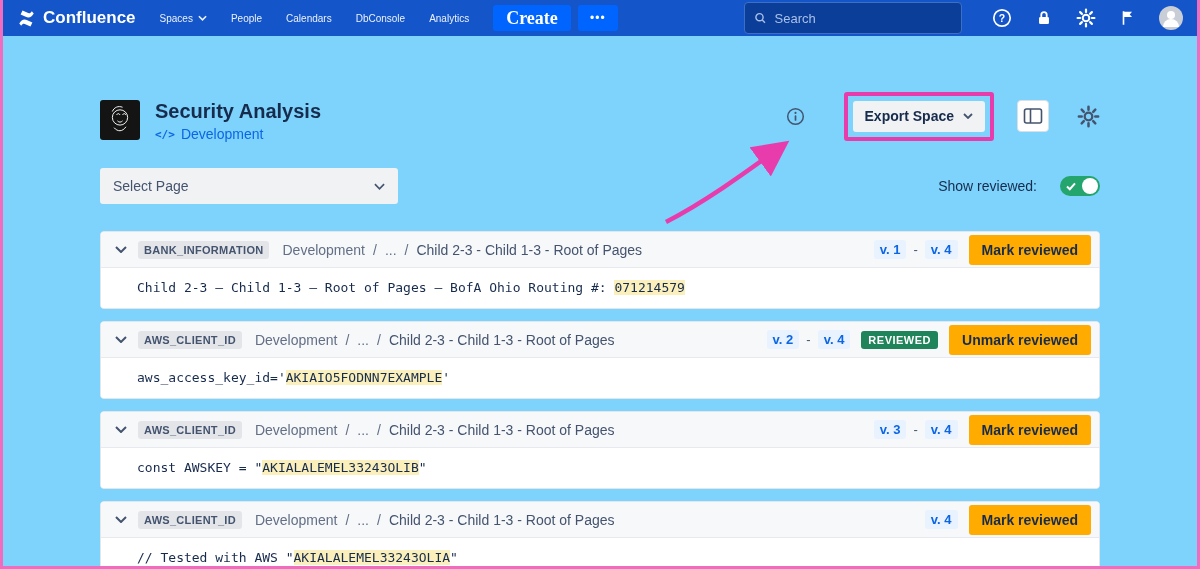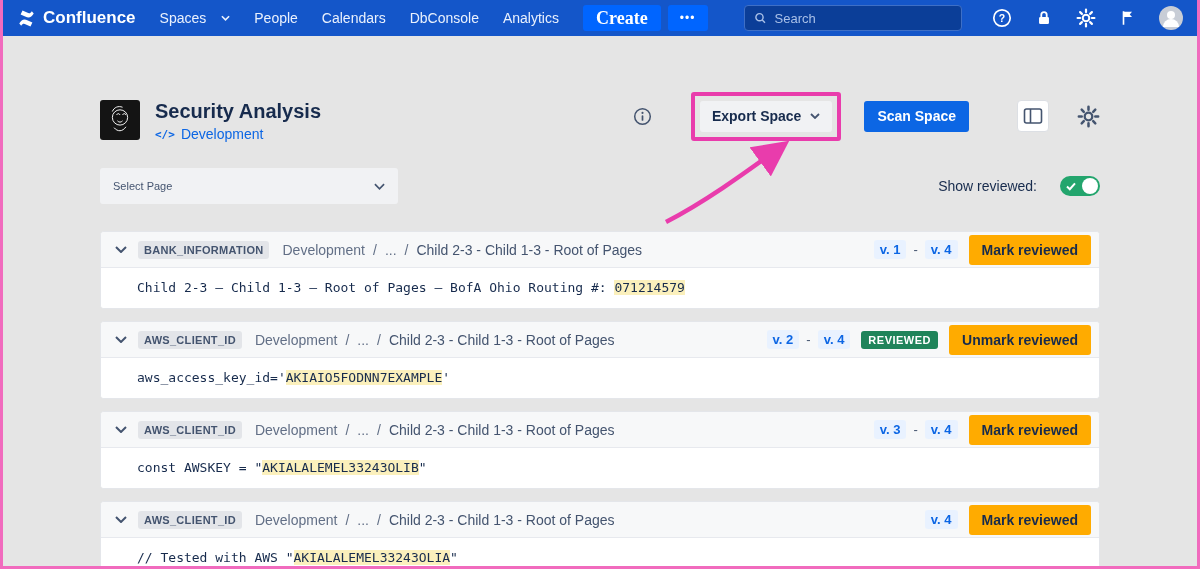--- a/index.html
+++ b/index.html
@@ -1,32 +1,32 @@
 <!DOCTYPE html>
 <html><head>
 <meta charset="utf-8">
 <style>
   *{margin:0;padding:0;box-sizing:border-box}
   html,body{background:#fff}
   body{font-family:"Liberation Sans",sans-serif;color:#172B4D;width:1200px}
-  .page{position:relative;width:1200px;height:569px;overflow:hidden;background:#e5e5e5;
+  .page{position:relative;width:1200px;height:569px;overflow:hidden;background:#7dd3fc;
         border-left:3px solid #F16BBE;border-right:3px solid #F16BBE;border-bottom:3px solid #F16BBE}
   svg{display:block}
   a{text-decoration:none}
 
   
   .topnav{height:36px;background:#1456C9;display:flex;align-items:center;padding:0 14px;color:#fff}
   .nav-left{display:flex;align-items:center;gap:24px}
   .brand{display:flex;align-items:center;gap:7px;font-size:17px;font-weight:bold;color:#fff;cursor:pointer}
-  .nav-item{display:flex;align-items:center;gap:15px;font-size:14px;color:#EAF1FD;cursor:pointer}
+  .nav-item{display:flex;align-items:center;gap:5px;font-size:10px;color:#EAF1FD;cursor:pointer}
   .nav-cta{display:flex;align-items:center;gap:7px}
   .btn-create{background:#0065FF;color:#fff;border:none;border-radius:3px;font-size:18px;font-weight:600;height:26px;padding:0 13px;cursor:pointer;font-family:Liberation Serif, serif}
   .btn-more{background:#0065FF;color:#fff;border:none;border-radius:3px;font-size:12px;height:26px;width:40px;cursor:pointer;letter-spacing:1px;font-family:inherit}
   .nav-right{margin-left:auto;display:flex;align-items:center;gap:21px}
-  .search-box{display:flex;align-items:center;gap:8px;width:218px;height:26px;background:#0B3E98;border:1px solid #3E6FC6;border-radius:4px;padding:0 9px;margin-right:8px}
+  .search-box{display:flex;align-items:center;gap:8px;width:218px;height:32px;background:#0B3E98;border:1px solid #3E6FC6;border-radius:4px;padding:0 9px;margin-right:8px}
   .search-box input{background:transparent;border:none;outline:none;color:#fff;font-size:13px;width:100%;font-family:inherit}
   .search-box input::placeholder{color:#A9C0E8}
   .nav-icon{width:21px;height:21px;color:#fff;cursor:pointer;display:flex;align-items:center;justify-content:center}
   .avatar{width:24px;height:24px;border-radius:50%;background:#C8CDD6;overflow:hidden;cursor:pointer}
 
   
   main{width:1000px;margin:0 auto}
   .space-header{margin-top:64px;display:flex;align-items:flex-start}
   .space-icon{width:40px;height:40px;border-radius:3px;background:#141414;margin-right:15px;flex:none;display:flex;align-items:center;justify-content:center}
   .space-titles .title{font-size:20px;font-weight:bold;color:#172B4D}
@@ -37,21 +37,21 @@
   .info-icon{margin-right:24px;color:#44546F;cursor:pointer;display:flex}
   .export-wrap{position:relative;margin-right:8px}
   .btn-export{display:flex;align-items:center;gap:9px;background:#F1F2F4;border:none;border-radius:3px;height:31px;padding:0 12px;font-size:14px;font-weight:600;color:#172B4D;cursor:pointer;font-family:inherit}
   .annotation-box{position:absolute;left:-9px;top:-9px;right:-9px;bottom:-9px;border:4px solid #E93CAC;border-radius:3px;pointer-events:none}
   .btn-scan{background:#0C66E4;color:#fff;border:none;border-radius:3px;height:31px;padding:0 13px;font-size:14px;font-weight:600;cursor:pointer;font-family:inherit;margin-right:24px}
   .btn-panel{width:32px;height:32px;border:1px solid #DCDFE4;background:#fff;border-radius:4px;display:flex;align-items:center;justify-content:center;color:#44546F;cursor:pointer}
   .header-gear{color:#44546F;cursor:pointer;display:flex;margin-left:4px}
 
   
   .filter-row{margin-top:26px;display:flex;align-items:center}
-  .select-page{width:298px;height:36px;background:#F1F2F4;border:none;border-radius:3px;display:flex;align-items:center;justify-content:space-between;padding:0 13px;font-size:11px;color:#44546F;cursor:pointer;font-family:inherit}
+  .select-page{width:298px;height:36px;background:#F1F2F4;border:none;border-radius:3px;display:flex;align-items:center;justify-content:space-between;padding:0 13px;font-size:14px;color:#44546F;cursor:pointer;font-family:inherit}
   .warn-banner{margin-left:14px;height:36px;background:#FCF1D3;border-radius:3px;display:flex;align-items:center;gap:13px;padding:0 20px;font-size:14px;color:#172B4D}
   .reviewed-ctl{margin-left:auto;display:flex;align-items:center;gap:23px;font-size:14px;color:#172B4D}
   .toggle{position:relative;width:40px;height:20px;border-radius:10px;background:#23A56D;border:none;cursor:pointer}
   .toggle .knob{position:absolute;top:2px;right:2px;width:16px;height:16px;border-radius:50%;background:#fff}
   .toggle svg{position:absolute;left:6px;top:6px}
 
   
   .findings{margin-top:27px}
   .card{border:1px solid #E4E6EA;border-radius:4px;margin-bottom:12px;overflow:hidden;background:#fff}
   .card-head{height:35px;background:#F7F8F9;display:flex;align-items:center;padding:0 8px 0 14px}
@@ -178,21 +178,20 @@
         </span>
         <span class="export-wrap">
           <button class="btn-export">
             <span>Export Space</span>
             <svg width="10" height="6" viewBox="0 0 10 6">
                 <polyline points="1,1 5,5 9,1" fill="none" stroke="#44546F" stroke-width="1.8"></polyline>
               </svg>
           </button>
           <span class="annotation-box"></span>
         </span>
-        <button class="btn-scan">Scan Space</button>
         <button class="btn-panel">
           <svg width="20" height="18" viewBox="0 0 20 18">
             <rect x="1.5" y="2" width="17" height="14" rx="2" fill="none" stroke="currentColor" stroke-width="1.6"></rect>
             <line x1="7.5" y1="2" x2="7.5" y2="16" stroke="currentColor" stroke-width="1.6"></line>
           </svg>
         </button>
         <span class="header-gear">
           <svg width="23" height="23" viewBox="0 0 20 20" fill="none" stroke="currentColor">
             <circle cx="10" cy="10" r="3.3" stroke-width="2"></circle>
             <path stroke-width="2.2" stroke-linecap="round" d="M10 1.6v2.5M10 15.9v2.5M1.6 10h2.5M15.9 10h2.5M4.1 4.1l1.8 1.8M14.1 14.1l1.8 1.8M4.1 15.9l1.8-1.8M14.1 5.9l1.8-1.8"></path>

